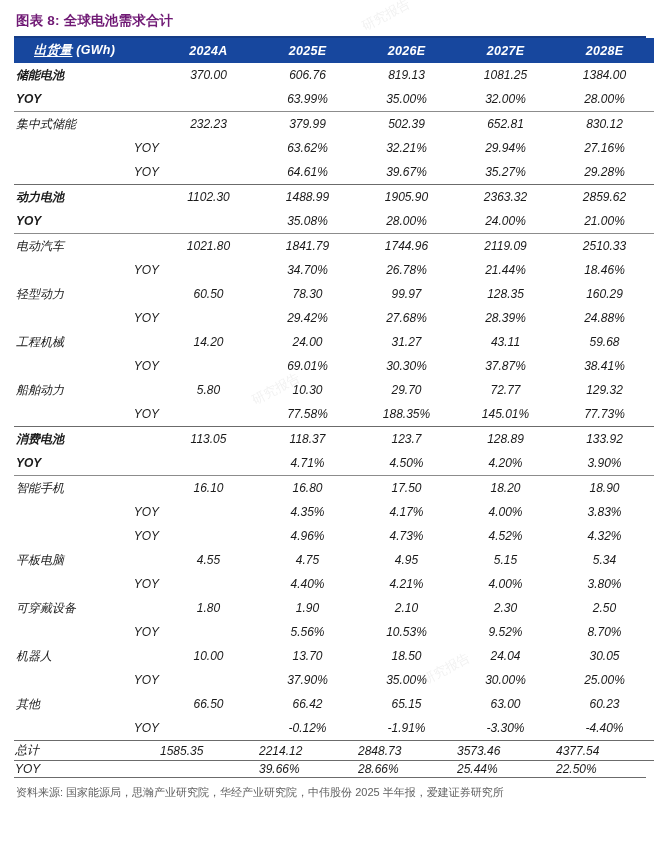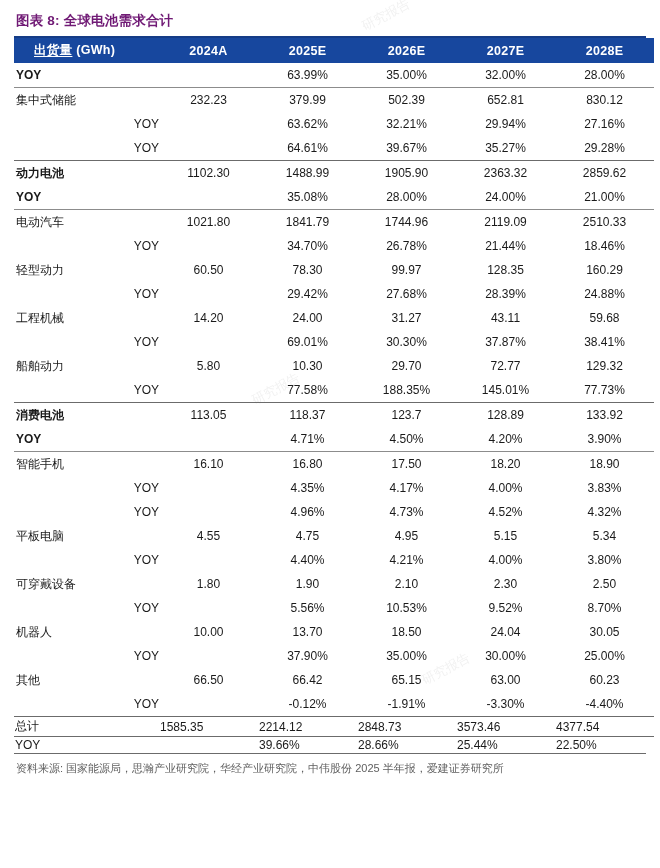--- a/index.html
+++ b/index.html
@@ -36,20 +36,21 @@
     background: #153c86;
     margin-bottom: 0px;
   }
 
   
   table.battery {
     width: 100%;
     border-collapse: collapse;
     table-layout: fixed;
     font-size: 12px;
+    font-style: italic;
   }
   table.battery col.c-label  { width: 145px; }
   table.battery col.c-yr     { width: 99px; }
 
   thead th {
     background: #17479e;
     color: #ffffff;
     font-weight: bold;
     font-size: 12.5px;
     height: 25px;
@@ -155,20 +156,28 @@
         <th class="hdr-label"><span class="u">出货量</span><span> (GWh)</span></th>
         <th>2024A</th>
         <th>2025E</th>
         <th>2026E</th>
         <th>2027E</th>
         <th>2028E</th>
       </tr>
     </thead>
     <tbody id="tbody">
         <tr>
+          <td class="lbl lvl0">储能电池</td>
+          <td>370.00</td>
+          <td>606.76</td>
+          <td>819.13</td>
+          <td>1081.25</td>
+          <td>1384.00</td>
+        </tr>
+        <tr>
           <td class="lbl yoy0 lvl0">YOY</td>
           <td></td>
           <td>63.99%</td>
           <td>35.00%</td>
           <td>32.00%</td>
           <td>28.00%</td>
         </tr>
         <tr class="rule-top">
           <td class="lbl lvl1">集中式储能</td>
           <td>232.23</td>

